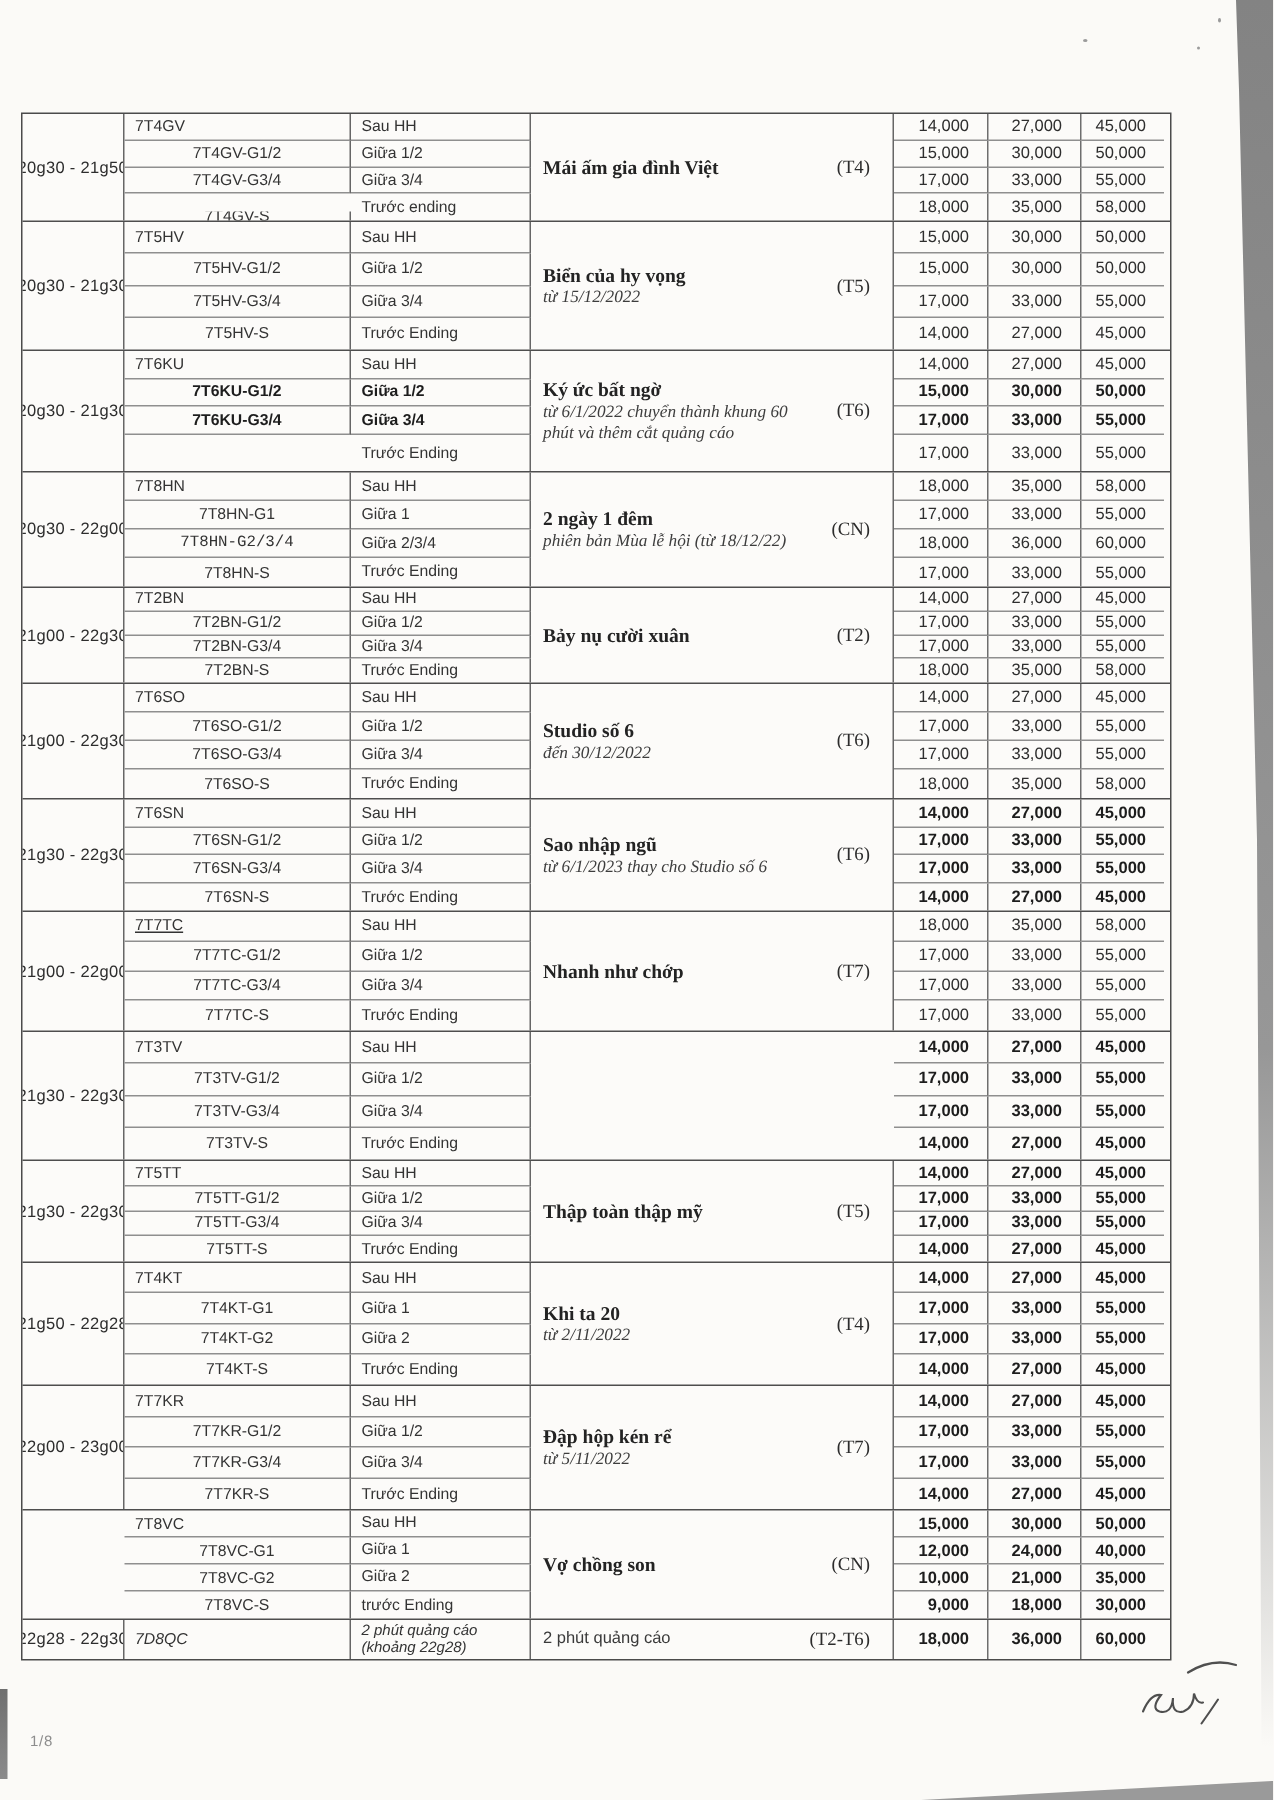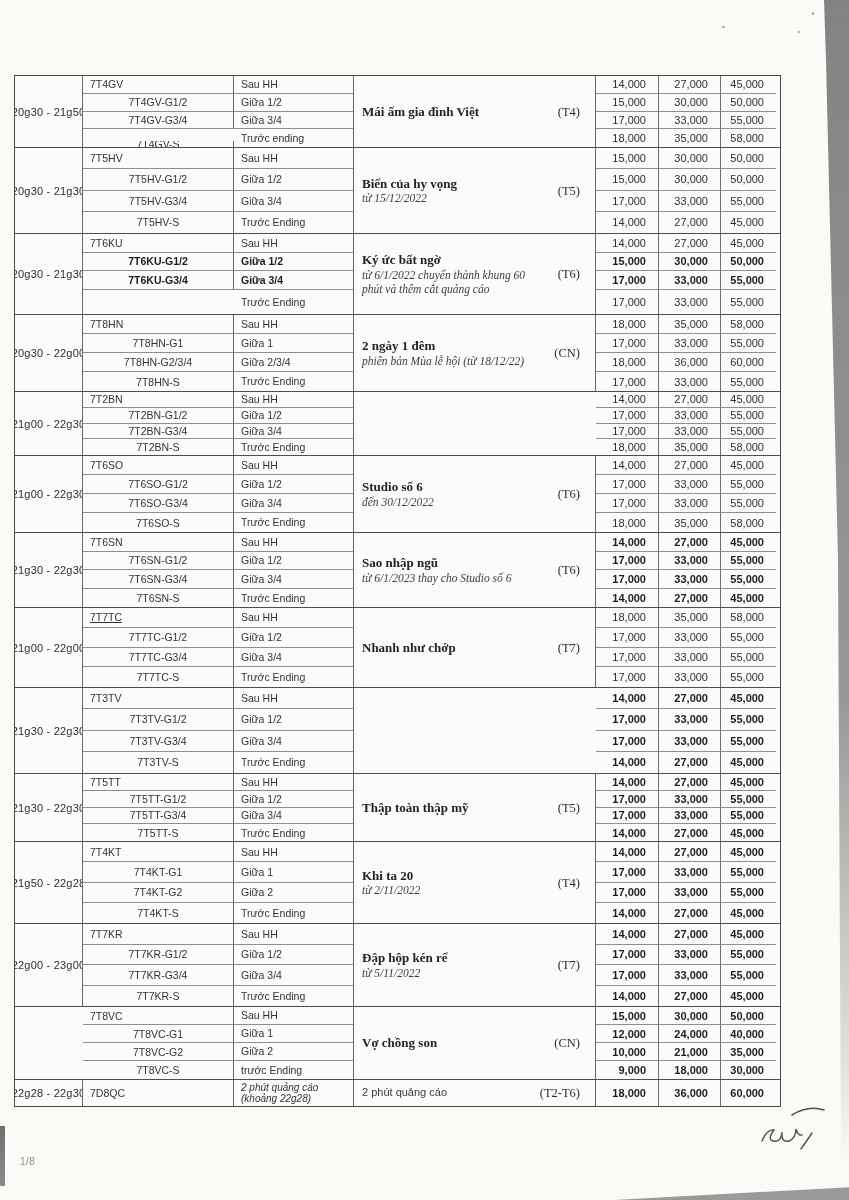--- a/index.html
+++ b/index.html
@@ -185,21 +185,21 @@
       <div class="cell c-code rb" style="grid-row: 1;">7T8HN</div>
       <div class="cell c-pos rb" style="grid-row: 1;">Sau HH</div>
       <div class="cell c-price p1 rb" style="grid-row: 1;">18,000</div>
       <div class="cell c-price p2 rb" style="grid-row: 1;">35,000</div>
       <div class="cell c-price p3 rb" style="grid-row: 1;">58,000</div>
       <div class="cell c-code sub rb" style="grid-row: 2;">7T8HN-G1</div>
       <div class="cell c-pos rb" style="grid-row: 2;">Giữa 1</div>
       <div class="cell c-price p1 rb" style="grid-row: 2;">17,000</div>
       <div class="cell c-price p2 rb" style="grid-row: 2;">33,000</div>
       <div class="cell c-price p3 rb" style="grid-row: 2;">55,000</div>
-      <div class="cell c-code sub rb" style="grid-row: 3;">7T8HN-G2/3/4</div>
+      <div class="cell c-code sub rb" style="grid-row: 3; font-family: Liberation Mono, monospace;">7T8HN-G2/3/4</div>
       <div class="cell c-pos rb" style="grid-row: 3;">Giữa 2/3/4</div>
       <div class="cell c-price p1 rb" style="grid-row: 3;">18,000</div>
       <div class="cell c-price p2 rb" style="grid-row: 3;">36,000</div>
       <div class="cell c-price p3 rb" style="grid-row: 3;">60,000</div>
       <div class="cell c-code sub" style="grid-row: 4;">7T8HN-S</div>
       <div class="cell c-pos" style="grid-row: 4;">Trước Ending</div>
       <div class="cell c-price p1" style="grid-row: 4;">17,000</div>
       <div class="cell c-price p2" style="grid-row: 4;">33,000</div>
       <div class="cell c-price p3" style="grid-row: 4;">55,000</div>
       <div class="cell c-prog" style="grid-row: 1 / span 4;">
@@ -223,20 +223,24 @@
       <div class="cell c-code sub rb" style="grid-row: 3;">7T2BN-G3/4</div>
       <div class="cell c-pos rb" style="grid-row: 3;">Giữa 3/4</div>
       <div class="cell c-price p1 rb" style="grid-row: 3;">17,000</div>
       <div class="cell c-price p2 rb" style="grid-row: 3;">33,000</div>
       <div class="cell c-price p3 rb" style="grid-row: 3;">55,000</div>
       <div class="cell c-code sub" style="grid-row: 4;">7T2BN-S</div>
       <div class="cell c-pos" style="grid-row: 4;">Trước Ending</div>
       <div class="cell c-price p1" style="grid-row: 4;">18,000</div>
       <div class="cell c-price p2" style="grid-row: 4;">35,000</div>
       <div class="cell c-price p3" style="grid-row: 4;">58,000</div>
+      <div class="cell c-prog" style="grid-row: 1 / span 4;">
+        <div class="prog-name">Bảy nụ cười xuân</div>
+        <div class="prog-channel">(T2)</div>
+      </div>
     </div>
     <div class="block" style="height: 77px; grid-template-rows: repeat(4, 1fr);">
       <div class="cell c-time" style="grid-row: 1 / span 4;">21g00 - 22g30</div>
       <div class="cell c-code rb" style="grid-row: 1;">7T6SO</div>
       <div class="cell c-pos rb" style="grid-row: 1;">Sau HH</div>
       <div class="cell c-price p1 rb" style="grid-row: 1;">14,000</div>
       <div class="cell c-price p2 rb" style="grid-row: 1;">27,000</div>
       <div class="cell c-price p3 rb" style="grid-row: 1;">45,000</div>
       <div class="cell c-code sub rb" style="grid-row: 2;">7T6SO-G1/2</div>
       <div class="cell c-pos rb" style="grid-row: 2;">Giữa 1/2</div>
@@ -441,21 +445,21 @@
       <div class="cell c-price p1 bold" style="grid-row: 4;">9,000</div>
       <div class="cell c-price p2 bold" style="grid-row: 4;">18,000</div>
       <div class="cell c-price p3 bold" style="grid-row: 4;">30,000</div>
       <div class="cell c-prog" style="grid-row: 1 / span 4;">
         <div class="prog-name">Vợ chồng son</div>
         <div class="prog-channel">(CN)</div>
       </div>
     </div>
     <div class="block" style="height: 27px; grid-template-rows: repeat(1, 1fr);">
       <div class="cell c-time" style="grid-row: 1 / span 1;">22g28 - 22g30</div>
-      <div class="cell c-code" style="grid-row: 1;">7D8QC</div>
+      <div class="cell c-code" style="grid-row: 1; font-style: italic;">7D8QC</div>
       <div class="cell c-pos small" style="grid-row: 1; font-style: italic;">2 phút quảng cáo (khoảng 22g28)</div>
       <div class="cell c-price p1 bold" style="grid-row: 1;">18,000</div>
       <div class="cell c-price p2 bold" style="grid-row: 1;">36,000</div>
       <div class="cell c-price p3 bold" style="grid-row: 1;">60,000</div>
       <div class="cell c-prog" style="grid-row: 1 / span 1;">
         <div class="prog-name plain">2 phút quảng cáo</div>
         <div class="prog-channel">(T2-T6)</div>
       </div>
     </div>
   </div>

